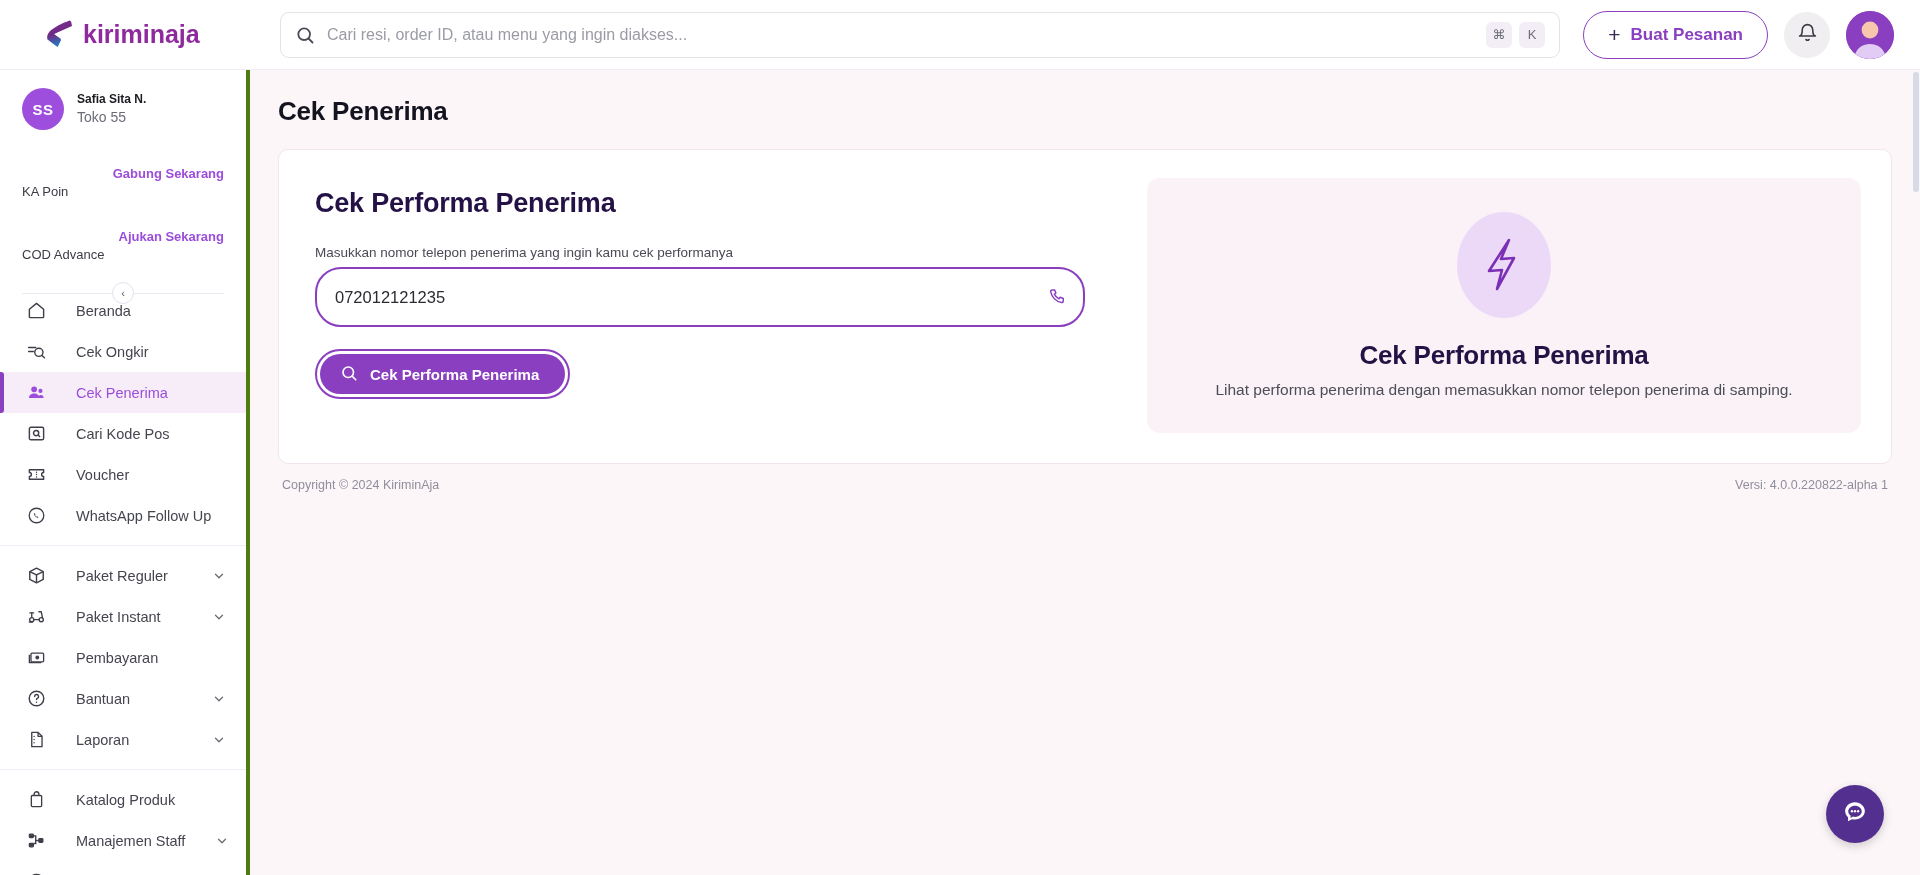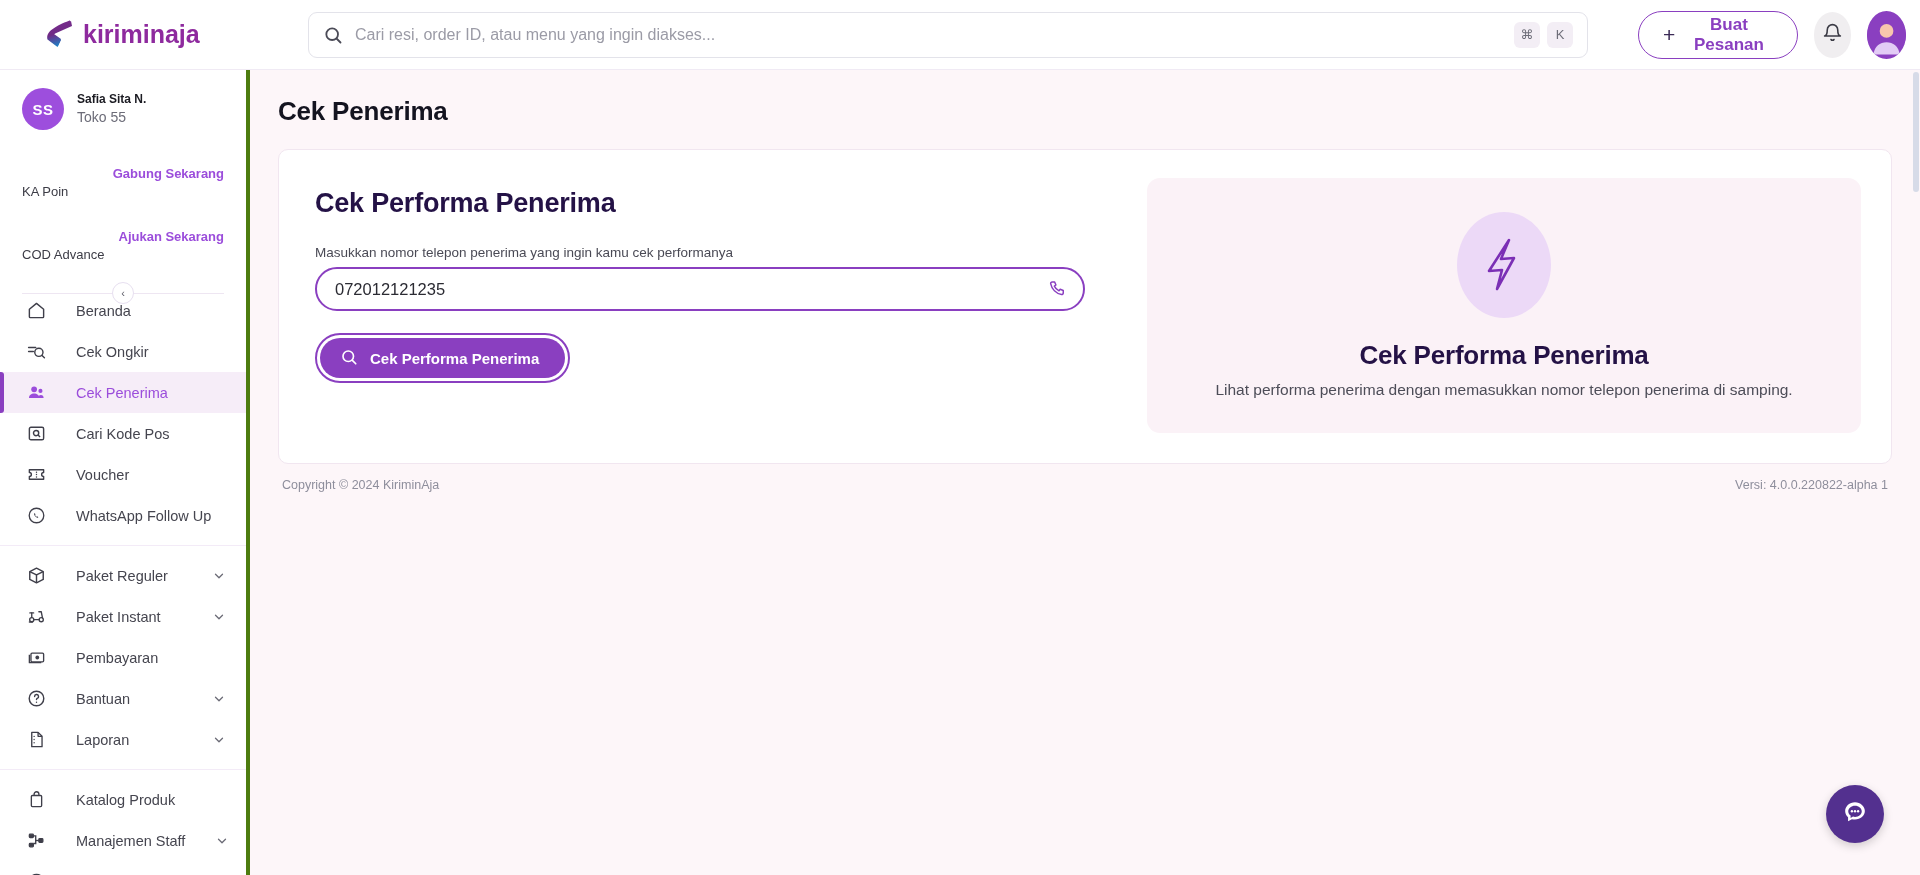--- a/index.html
+++ b/index.html
@@ -10,21 +10,21 @@
     overflow: hidden;
   }
   .app { position: relative; width: 1920px; height: 875px; display: flex; flex-direction: column; }
 
   
   .topbar {
     height: 70px; flex: 0 0 70px;
     display: flex; align-items: center;
     background: #ffffff;
     border-bottom: 1px solid #f0eaf4;
-    position: relative; z-index: 30; gap: 28px;
+    position: relative; z-index: 30;
   }
   .logo-zone {
     width: 250px; flex: 0 0 250px;
     display: flex; align-items: center; justify-content: center;
     height: 100%;
   }
   .logo { display: flex; align-items: center; gap: 4px; }
   .logo svg { display: block; }
 
   .search-zone { flex: 1; display: flex; align-items: center; padding-left: 30px; }
@@ -163,21 +163,21 @@
     display: flex; gap: 24px;
   }
   .card-left { flex: 1 1 52%; padding: 10px 10px 0 6px; }
   .card-title { font-size: 27px; font-weight: bold; color: #241246; margin-bottom: 26px; letter-spacing: -.2px; }
   .field-label { font-size: 13.5px; color: #4a4a55; margin-bottom: 7px; }
 
   .input-wrap { position: relative; width: 100%; max-width: 770px; }
   .input-focus {
     border: 2.4px solid #8a3fc0;
     border-radius: 26px;
-    height: 44px;
+    height: 60px;
     display: flex; align-items: center;
     padding: 0 16px 0 18px;
     background: #fff;
   }
   .phone-input {
     flex: 1; border: none; outline: none; background: transparent;
     font-family: "Liberation Sans", sans-serif;
     font-size: 16.5px; color: #2b2b33;
   }
   .phone-ico { color: #8a3fc0; display: flex; align-items: center; }

